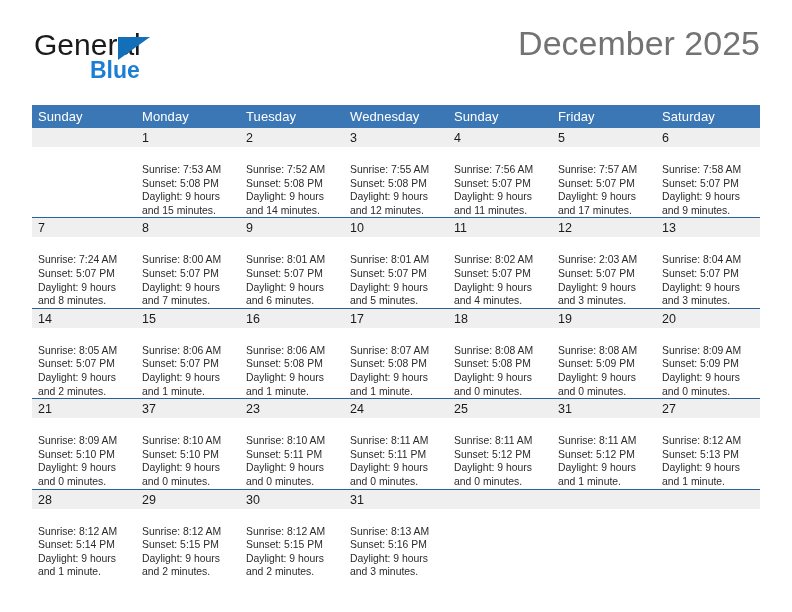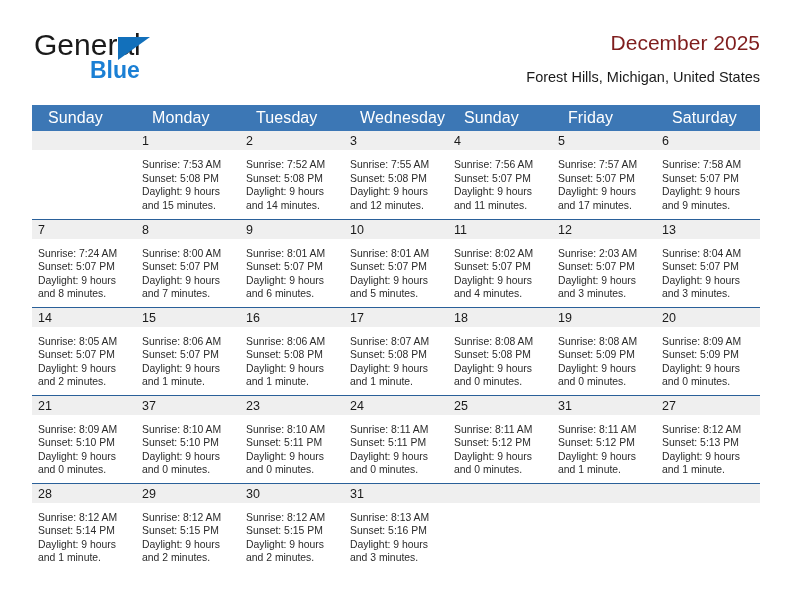--- a/index.html
+++ b/index.html
@@ -66,22 +66,22 @@
     font-weight: bold;
   }
 
   .title-block {
     position: absolute;
     right: 0px;
     top: 0px;
     text-align: right;
   }
   .cal-title {
-    font-size: 21px;
-    color: #7f1d1d;
+    font-size: 34px;
+    color: #737373;
     line-height: 34px;
     white-space: nowrap;
   }
   .cal-sub {
     font-size: 14.5px;
     color: #1a1a1a;
     line-height: 22px;
     margin-top: 6px;
     white-space: nowrap;
   }
@@ -92,24 +92,24 @@
     left: 32px;
     top: 105px;
     width: 728px;
     border-collapse: collapse;
     table-layout: fixed;
   }
 
   .dow-row th {
     background: #3c77b5;
     color: #ffffff;
-    font-size: 16px;
+    font-size: 13px;
     font-weight: normal;
     text-align: left;
-    padding: 4px 0 4px 16px;
+    padding: 4px 0 4px 6px;
     height: 18px;
     box-sizing: border-box;
     vertical-align: middle;
     letter-spacing: 0.1px;
   }
 
   .week-row > td {
     vertical-align: top;
     padding: 0;
     border-top: 1.5px solid #2a6099;
@@ -133,21 +133,21 @@
     padding: 1px 0 0 6px;
     font-size: 12.5px;
     color: #1a1a1a;
     line-height: 18px;
   }
   .cell.empty .daynum-band {
     background: #efefef;
   }
 
   .details {
-    padding: 8px 4px 0 6px;
+    padding: 16px 4px 0 6px;
     font-size: 10.4px;
     line-height: 13.6px;
     color: #2b2b2b;
   }
   .details div {
     white-space: nowrap;
   }
 </style>
 </head>
 <body>
@@ -157,21 +157,20 @@
   <div class="header">
 
     <div class="brand">
       <span class="brand-general">General</span>
       <span class="brand-tri"></span>
       <span class="brand-blue">Blue</span>
     </div>
 
     <div class="title-block">
       <div class="cal-title">December 2025</div>
-      <div class="cal-sub">Forest Hills, Michigan, United States</div>
     </div>
 
   </div>
 
   <table class="calendar">
     <thead>
       <tr class="dow-row">
         <th>Sunday</th>
         <th>Monday</th>
         <th>Tuesday</th>

